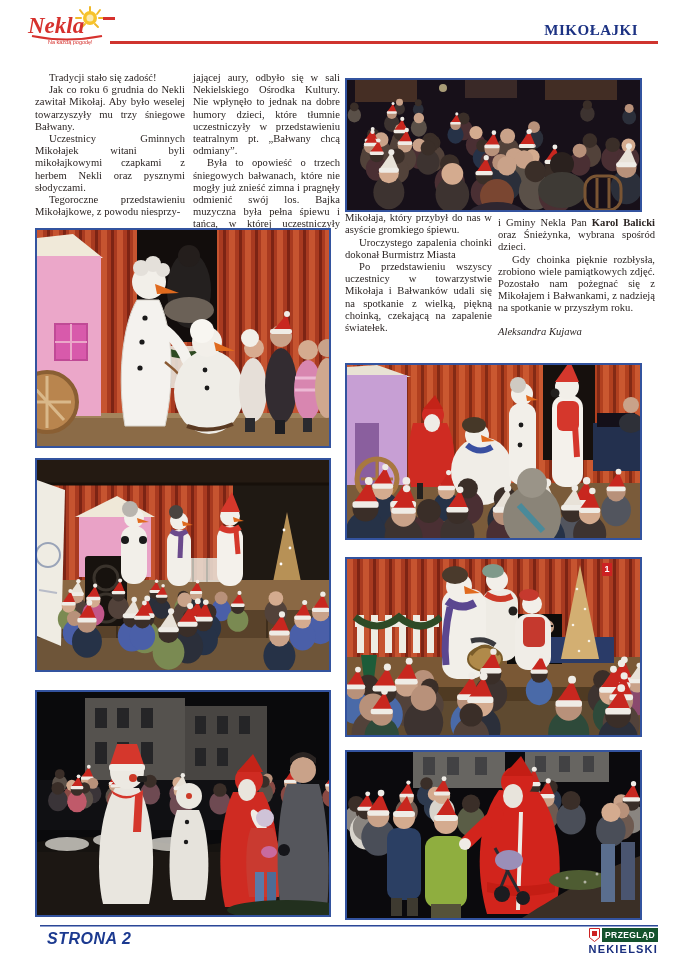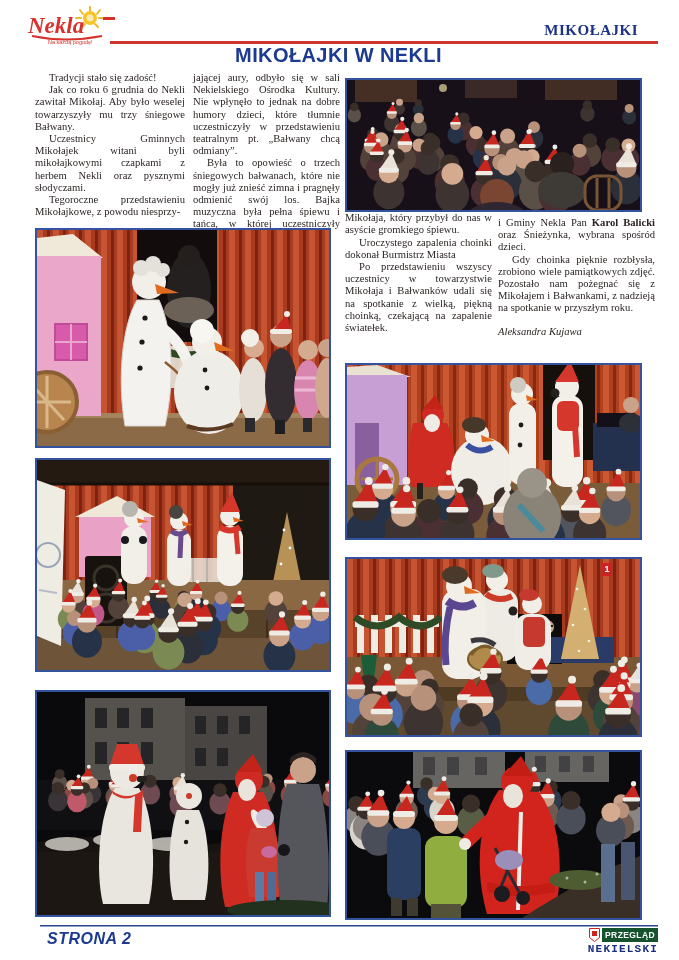--- a/index.html
+++ b/index.html
@@ -44,21 +44,21 @@
 
   
   .footer-rule{position:absolute;left:40px;top:925px;width:618px;height:2px;background:#2c4795;
         border-bottom:1px solid #8fa0cf}
   .page-label{position:absolute;left:47px;top:930px;font-family:Liberation Sans, sans-serif;
         font-weight:bold;font-style:italic;font-size:16px;color:#1c3a90;letter-spacing:.5px}
   .brand{position:absolute;right:21px;top:928px;text-align:right}
   .brand-row{display:flex;align-items:center;gap:2px;justify-content:flex-end}
   .brand-box{background:#14532d;color:#fff;font-family:"Liberation Sans",sans-serif;
         font-weight:bold;font-size:8.5px;letter-spacing:.4px;padding:2px 3px}
-  .brand-bottom{font-family:Liberation Mono, monospace;font-weight:bold;font-size:11px;
+  .brand-bottom{font-family:Liberation Sans, sans-serif;font-weight:bold;font-size:11px;
         color:#1a2f7e;letter-spacing:1.2px;margin-top:1px}
 </style>
 </head>
 <body>
 
 <div class="page">
 
   <div class="logo">
     <svg viewBox="0 0 94 40">
       <g stroke="#f0b92a" stroke-width="2" stroke-linecap="round">
@@ -73,21 +73,20 @@
       <circle cx="64" cy="13" r="7" fill="#f7c32b"></circle>
       <circle cx="64" cy="13" r="3.5" fill="#fbe9b0"></circle>
       <rect x="77" y="12" width="12" height="3" fill="#d6312d"></rect>
       <text x="2" y="28" font-family="Liberation Serif, serif" font-style="italic" font-weight="bold" font-size="23" fill="#d6312d">Nekla</text>
       <path d="M6,31 Q40,38 76,31" stroke="#d6312d" stroke-width="2.2" fill="none"></path>
       <text x="22" y="38.5" font-family="Liberation Sans, sans-serif" font-size="5.5" fill="#d6312d">Na każdą pogodę!</text>
     </svg>
   </div>
   <div class="section-label">MIKOŁAJKI</div>
   <div class="header-rule"></div>
-  <h1 class="title">MIKOŁAJKI W NEKLI</h1>
 
   <div class="col col1">
     <p class="lead">Tradycji stało się zadość!</p>
     <p>Jak co roku 6 grudnia do Nekli zawitał Mikołaj. Aby było weselej towarzyszyły mu trzy śniegowe Bałwany.</p>
     <p>Uczestnicy Gminnych Mikołajek witani byli mikołajkowymi czapkami z herbem Nekli oraz pysznymi słodyczami.</p>
     <p>Tegoroczne przedstawieniu Mikołajkowe, z powodu niesprzy-</p>
   </div>
   <div class="col col2">
     <p class="noindent">jającej aury, odbyło się w sali Nekielskiego Ośrodka Kultury. Nie wpłynęło to jednak na dobre humory dzieci, które tłumnie uczestniczyły w przedstawieniu teatralnym pt. „Bałwany chcą odmiany”.</p>
     <p>Była to opowieść o trzech śniegowych bałwanach, które nie mogły już znieść zimna i pragnęły odmienić swój los. Bajka muzyczna była pełna śpiewu i tańca, w której uczestniczyły dzieci. Po</p>

